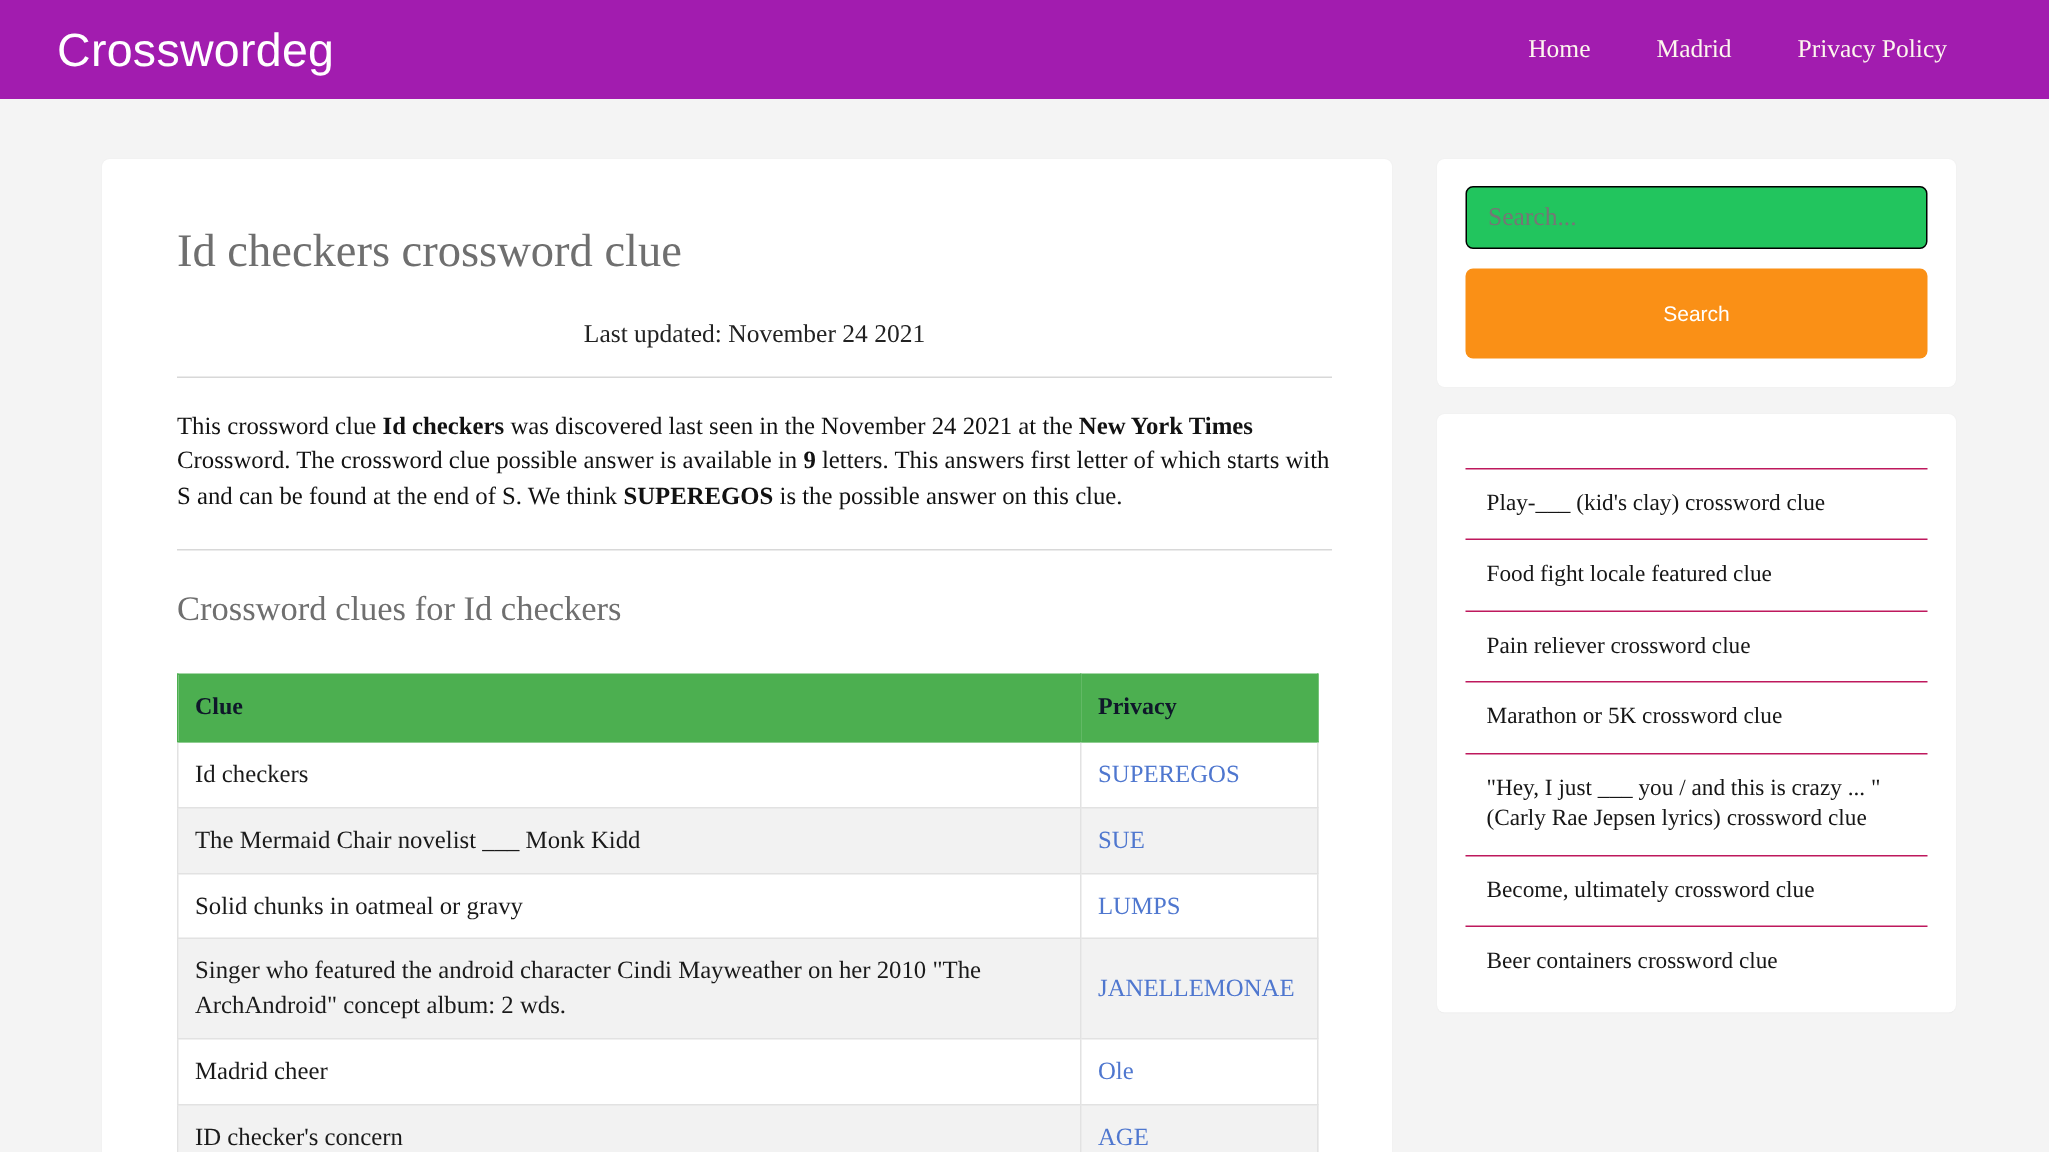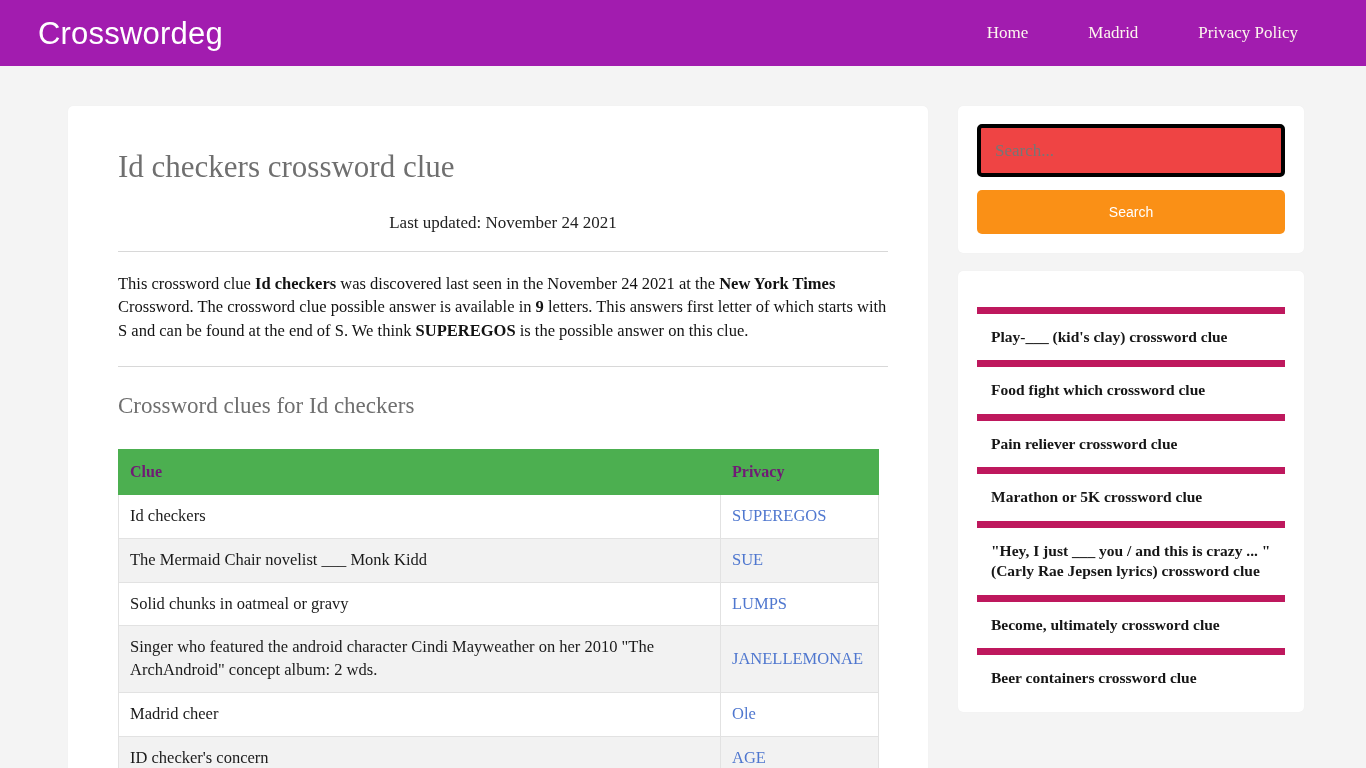--- a/index.html
+++ b/index.html
@@ -28,21 +28,21 @@
     font-family: "Liberation Sans", "DejaVu Sans", sans-serif;
     font-size: 31px;
     font-weight: 400;
     letter-spacing: 0.2px;
     line-height: 1;
     text-decoration: none;
   }
   .nav-links {
     display: flex;
     align-items: center;
-    gap: 16px;
+    gap: 0px;
     padding-right: 22px;
   }
   .nav-link {
     color: #fdf6ee;
     font-family: "Liberation Serif", "DejaVu Serif", serif;
     font-size: 17px;
     text-decoration: none;
     padding: 0 22px;
     white-space: nowrap;
   }
@@ -114,21 +114,21 @@
 
   
   table.clues {
     margin-top: 30px;
     width: 760px;
     border-collapse: collapse;
     table-layout: fixed;
   }
   table.clues th {
     background: #4caf50;
-    color: #701a75;
+    color: #0f172a;
     font-weight: bold;
     font-size: 16px;
     text-align: left;
     padding: 13px 11px;
     border: 1px solid #4caf50;
   }
   table.clues th.col-clue { width: 602px; }
   table.clues th.col-answer { width: 158px; border-left: 1px solid #ffffff; }
   table.clues td {
     font-size: 16.5px;
@@ -143,35 +143,35 @@
   .answer-link {
     color: #4f77cf;
     text-decoration: none;
     font-size: 16.5px;
   }
 
   
   .search-card { padding: 18px 19px 19px 19px; }
   .search-input {
     width: 100%;
-    height: 53px;
-    border: 4px solid #000000;
+    height: 42px;
+    border: 1px solid #000000;
     border-radius: 5px;
     padding: 0 14px;
     font-family: "Liberation Serif", "DejaVu Serif", serif;
     font-size: 17px;
     color: #333333;
     outline: none;
-    background: #ef4444;
+    background: #22c55e;
   }
   .search-input::placeholder { color: #767676; }
   .search-button {
     margin-top: 13px;
     width: 100%;
-    height: 44px;
+    height: 60px;
     background: #fa9016;
     border: 0;
     border-radius: 5px;
     color: #ffffff;
     font-family: "Liberation Sans", "DejaVu Sans", sans-serif;
     font-size: 14px;
     cursor: pointer;
   }
 
   .recent-card {
@@ -183,23 +183,22 @@
     font-size: 21px;
     font-weight: bold;
     color: #585858;
   }
   .recent-list {
     list-style: none;
     margin: 14px 0 0 0;
     padding: 0;
   }
   .recent-item {
-    border-top: 7px solid #be185d;
+    border-top: 1px solid #be185d;
     padding: 13px 0 13px 14px;
-    font-weight: bold;
   }
   .recent-item a {
     color: #161616;
     text-decoration: none;
     font-size: 15.5px;
     line-height: 1.32;
     display: block;
   }
 </style>
 </head>
@@ -275,21 +274,21 @@
       <input class="search-input" type="text" placeholder="Search..." style="">
       <button class="search-button">Search</button>
     </div>
 
     <div class="card recent-card">
       <ul class="recent-list" id="recent-items">
           <li class="recent-item">
             <a href="#">Play-___ (kid's clay) crossword clue</a>
           </li>
           <li class="recent-item">
-            <a href="#">Food fight which crossword clue</a>
+            <a href="#">Food fight locale featured clue</a>
           </li>
           <li class="recent-item">
             <a href="#">Pain reliever crossword clue</a>
           </li>
           <li class="recent-item">
             <a href="#">Marathon or 5K crossword clue</a>
           </li>
           <li class="recent-item">
             <a href="#">"Hey, I just ___ you / and this is crazy ... " (Carly Rae Jepsen lyrics) crossword clue</a>
           </li>

